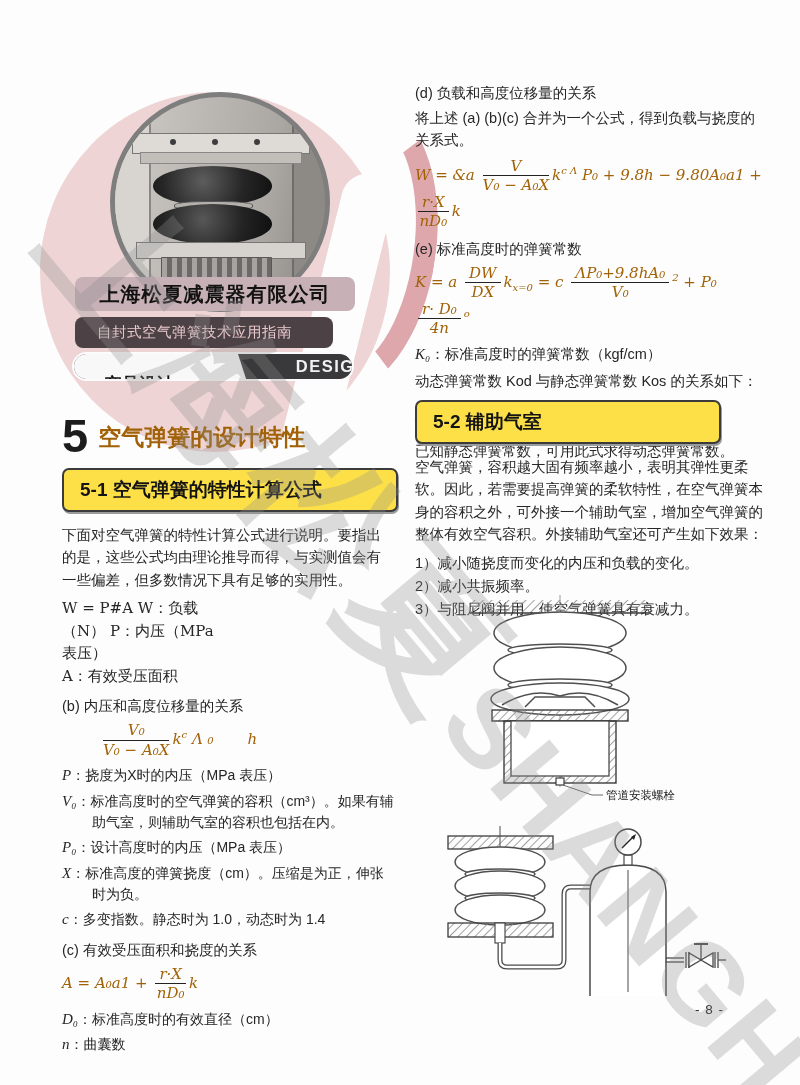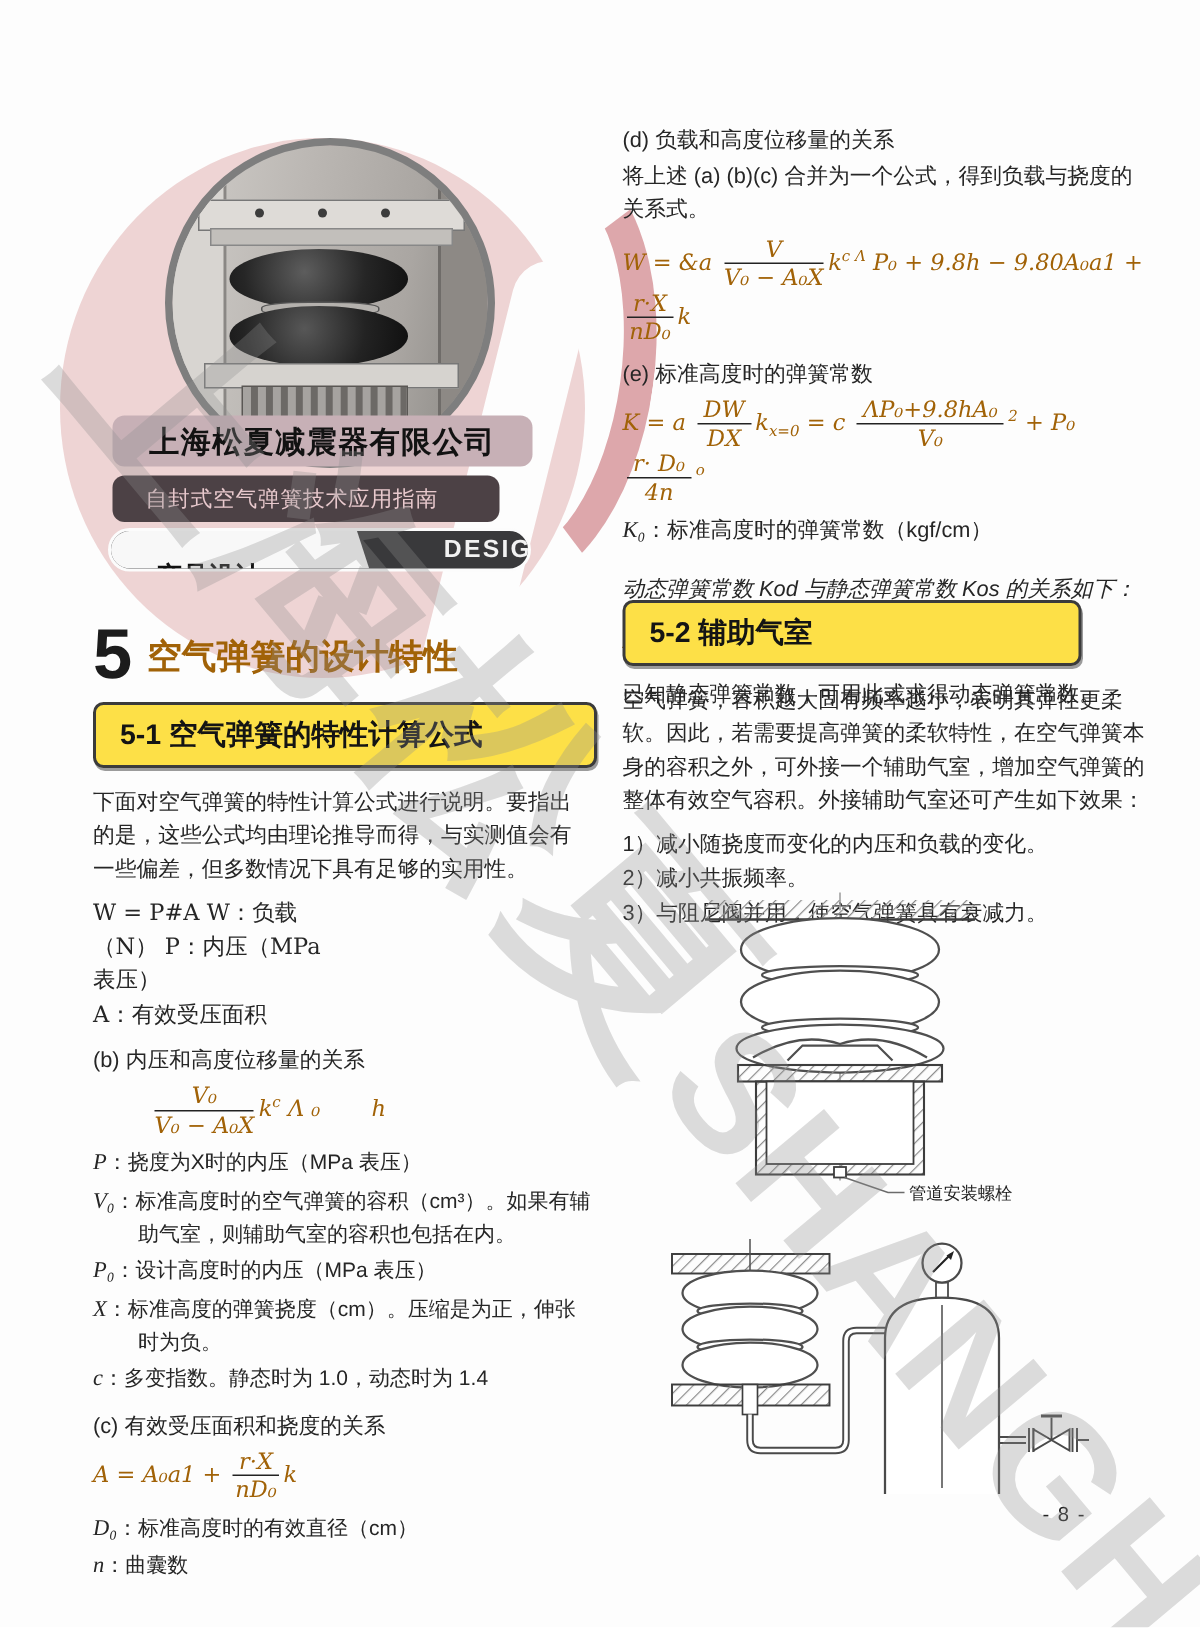--- a/index.html
+++ b/index.html
@@ -135,21 +135,21 @@
       <span>K  = a</span>
       <span class="frac"><span class="num">DW</span><span class="den">DX</span></span><span>k</span><sub>x=0</sub>
       <span>= c</span>
       <span class="frac"><span class="num">ΛP₀+9.8hA₀</span><span class="den">V₀</span></span><sup>2</sup>
       <span>+ P₀</span>
       <span class="frac"><span class="num">r· D₀</span><span class="den">4n</span></span><sup>o</sup>
     </div>
     <div class="def" style="padding-left:0;text-indent:0;">
       <span class="sym">K₀</span><span style="font-size:14.5px;">：标准高度时的弹簧常数（kgf/cm）</span>
     </div>
-    <div class="para" style="margin-top:16px;font-style:italic;">动态弹簧常数 Kod 与静态弹簧常数 Kos 的关系如下：</div>
+    <div class="para" style="margin-top:4px;">动态弹簧常数 Kod 与静态弹簧常数 Kos 的关系如下：</div>
     <div class="formula">
       <span>Kod = 1.4Kos − 0.4P₀ a</span>
       <span class="frac"><span class="num">DA</span><span class="den">DX</span></span><span>k</span><sub>x=0</sub>
     </div>
     <div class="para">已知静态弹簧常数，可用此式求得动态弹簧常数。</div>
   </div>
 
   <div class="col col-left">
     <div class="h5row">
       <span class="h5num">5</span>

